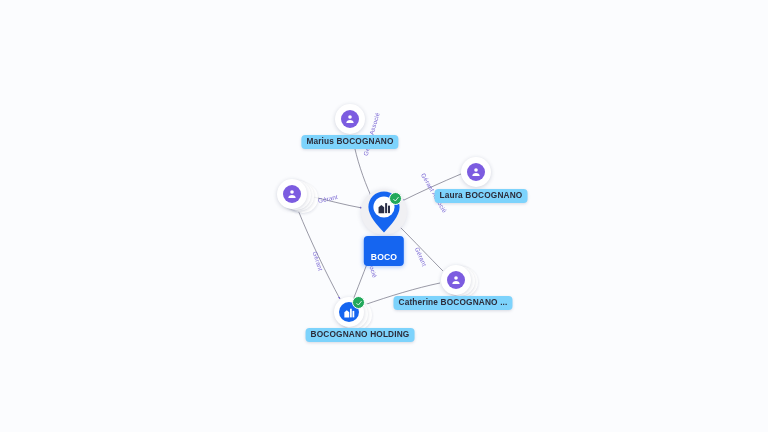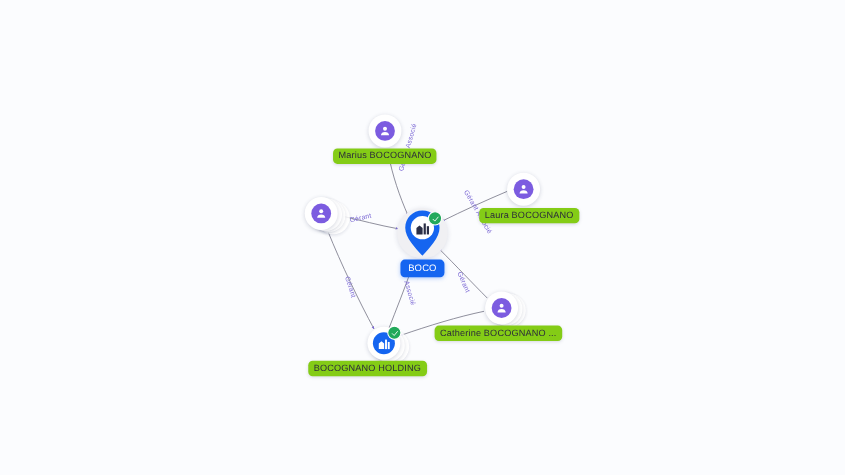--- a/index.html
+++ b/index.html
@@ -136,36 +136,37 @@
     align-items: center;
     justify-content: center;
     box-sizing: content-box;
   }
   .check-badge svg { width: 8px; height: 8px; stroke: #ffffff; fill: none; stroke-width: 2.4; }
 
   
   .node-label {
     position: absolute;
     transform: translateX(-50%);
-    background: #84cc16;
+    background: #7dd3fc;
     border-radius: 4px;
     box-shadow: 0 1px 3px rgba(40, 50, 90, 0.17);
     padding: 2px 5px 3px 5px;
     font-size: 8.3px;
     color: #2c2c3a;
     white-space: nowrap;
     letter-spacing: 0.15px;
     line-height: 1.1;
+    font-weight: bold;
   }
   .node-label.center {
     background: #1565f0;
     color: #ffffff;
-    font-weight: normal;
+    font-weight: bold;
     font-size: 8.6px;
-    padding: 3px 7px 4px 7px;
+    padding: 17px 7px 4px 7px;
     box-shadow: 0 1px 4px rgba(21, 101, 240, 0.35);
   }
 </style>
 </head>
 <body style="background: rgb(251, 252, 254);">
 
 <div id="graph-canvas">
 
   <svg class="edge-layer" viewBox="0 0 768 432">
     <defs>
@@ -274,21 +275,21 @@
           </svg>
         </div>
         <div class="check-badge" style="right:-1px; top:-1px;">
           <svg viewBox="0 0 24 24">
               <path d="M5 13 L10 18 L19 7" stroke-linecap="round" stroke-linejoin="round"></path>
             </svg>
         </div>
       </div>
     </div>
   </div>
-  <div class="node-label" style="left:334px; top:328px;">BOCOGNANO HOLDING</div>
+  <div class="node-label" style="left:360px; top:328px;">BOCOGNANO HOLDING</div>
 
   <div class="node" style="left:384px; top:212px;">
     <div class="node-visual pin-node">
       <div class="pin-halo"></div>
       <svg class="pin-shape" viewBox="0 0 34 44">
         <path d="M17 1.4 C8.2 1.4 1.4 8.2 1.4 17 C1.4 26 10.5 35.5 17 42.4 C23.5 35.5 32.6 26 32.6 17 C32.6 8.2 25.8 1.4 17 1.4 Z" fill="#1565f0"></path>
         <circle cx="17" cy="17" r="10.6" fill="#ffffff"></circle>
       </svg>
       <div class="pin-icon">
         <svg viewBox="0 0 24 24">

